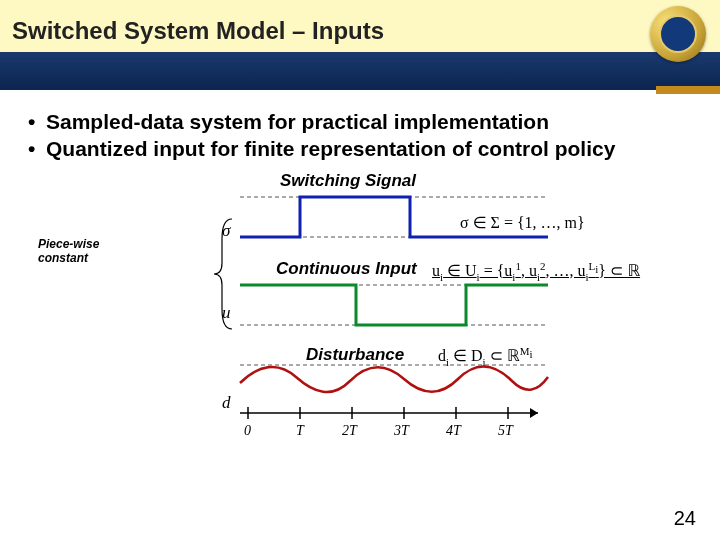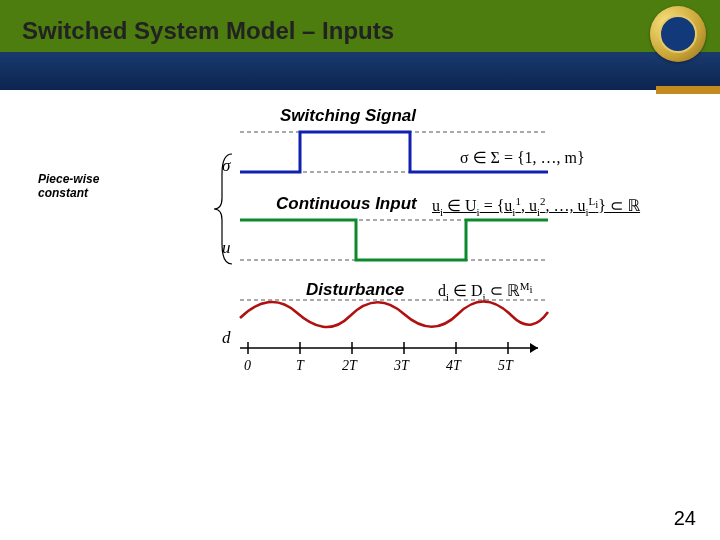--- a/index.html
+++ b/index.html
@@ -7,25 +7,25 @@
     width: 720px;
     height: 540px;
     font-family: Arial, Helvetica, sans-serif;
     background: #ffffff;
     position: relative;
     overflow: hidden;
   }
   .header {
     width: 100%;
     height: 62px;
-    background: #4d7c0f;
+    background: #fef9c3;
     position: relative;
     display: flex;
     align-items: center;
-    padding-left: 22px;
+    padding-left: 12px;
     border-bottom: 0;
   }
   .header-title {
     font-size: 24px;
     font-weight: bold;
     color: #222;
   }
   .blueband {
     position: absolute;
     top: 52px;
@@ -148,20 +148,24 @@
 </div>
 <div class="blueband"></div>
 <div class="seal">
   <div class="seal-outer">
       <div class="seal-inner"></div>
     </div>
 </div>
 <div class="accent"></div>
 
 <div class="content">
+  <ul class="bullets">
+    <li>Sampled-data system for practical implementation</li>
+    <li>Quantized input for finite representation of control policy</li>
+  </ul>
 
   <div class="diagram">
 
     <div class="left-anno" style="left:10px; top:60px; width:110px;">Piece-wise constant</div>
 
     <svg class="brace-svg" viewBox="0 0 30 118">
       <path class="brace" d="M24,4 Q14,4 14,24 L14,48 Q14,59 6,59 Q14,59 14,70 L14,94 Q14,114 24,114"></path>
     </svg>
 
     <div class="axis-sym" style="left:194px; top:44px;">σ</div>

